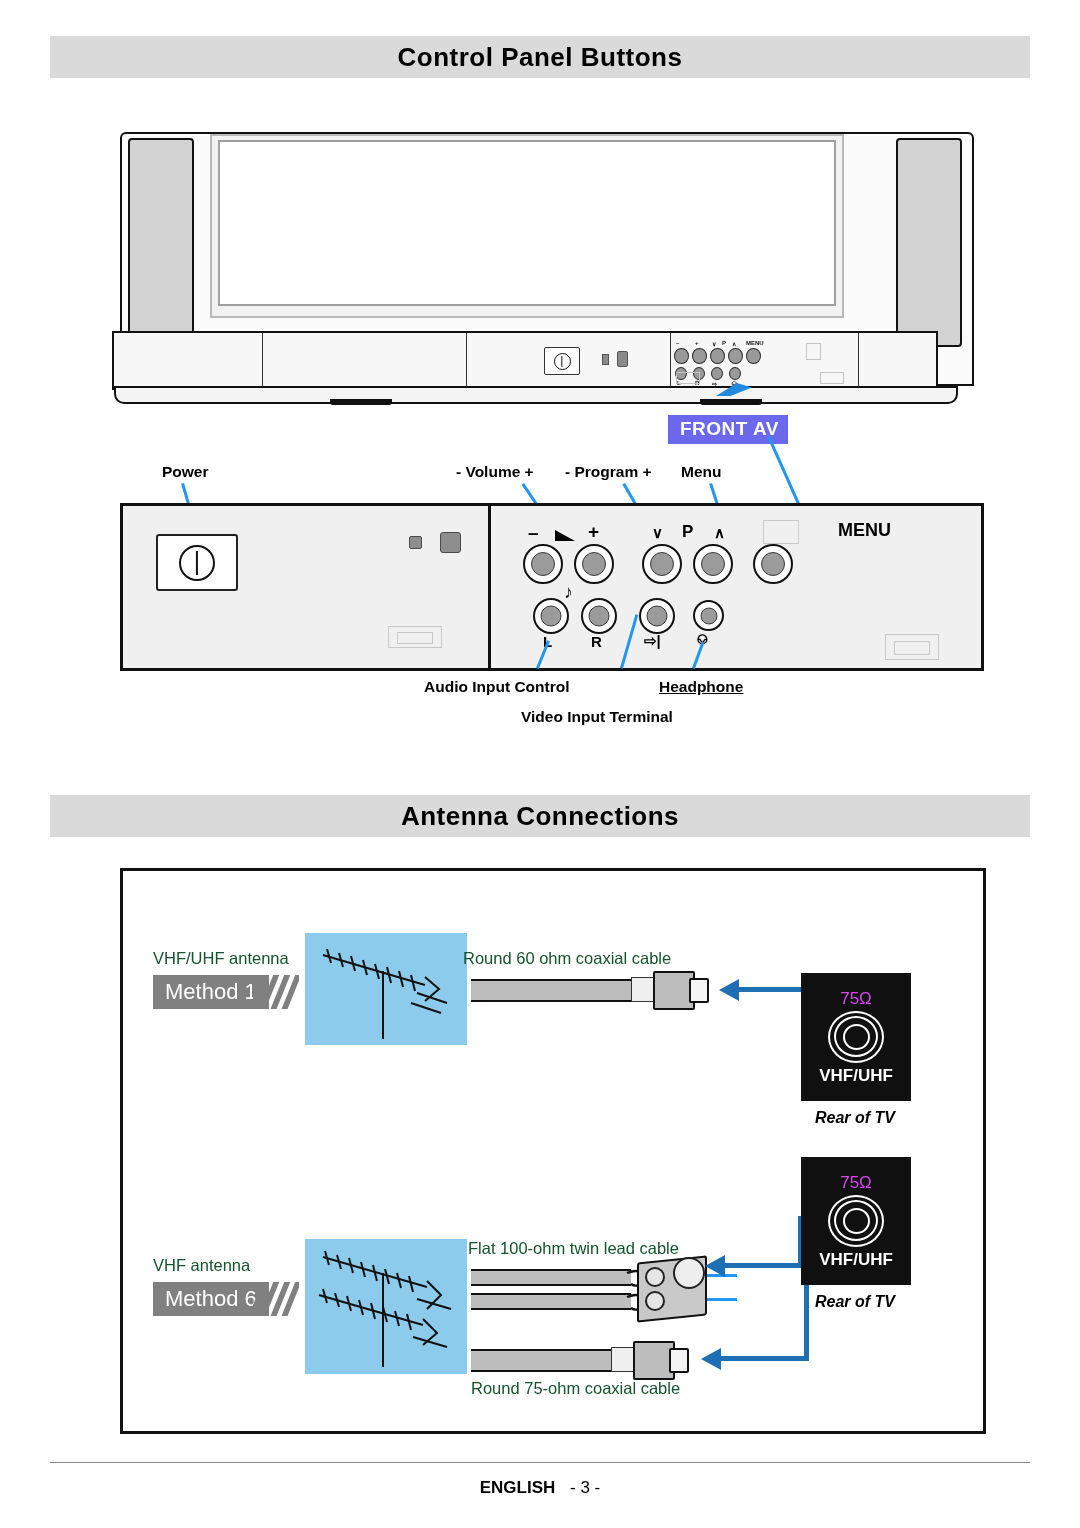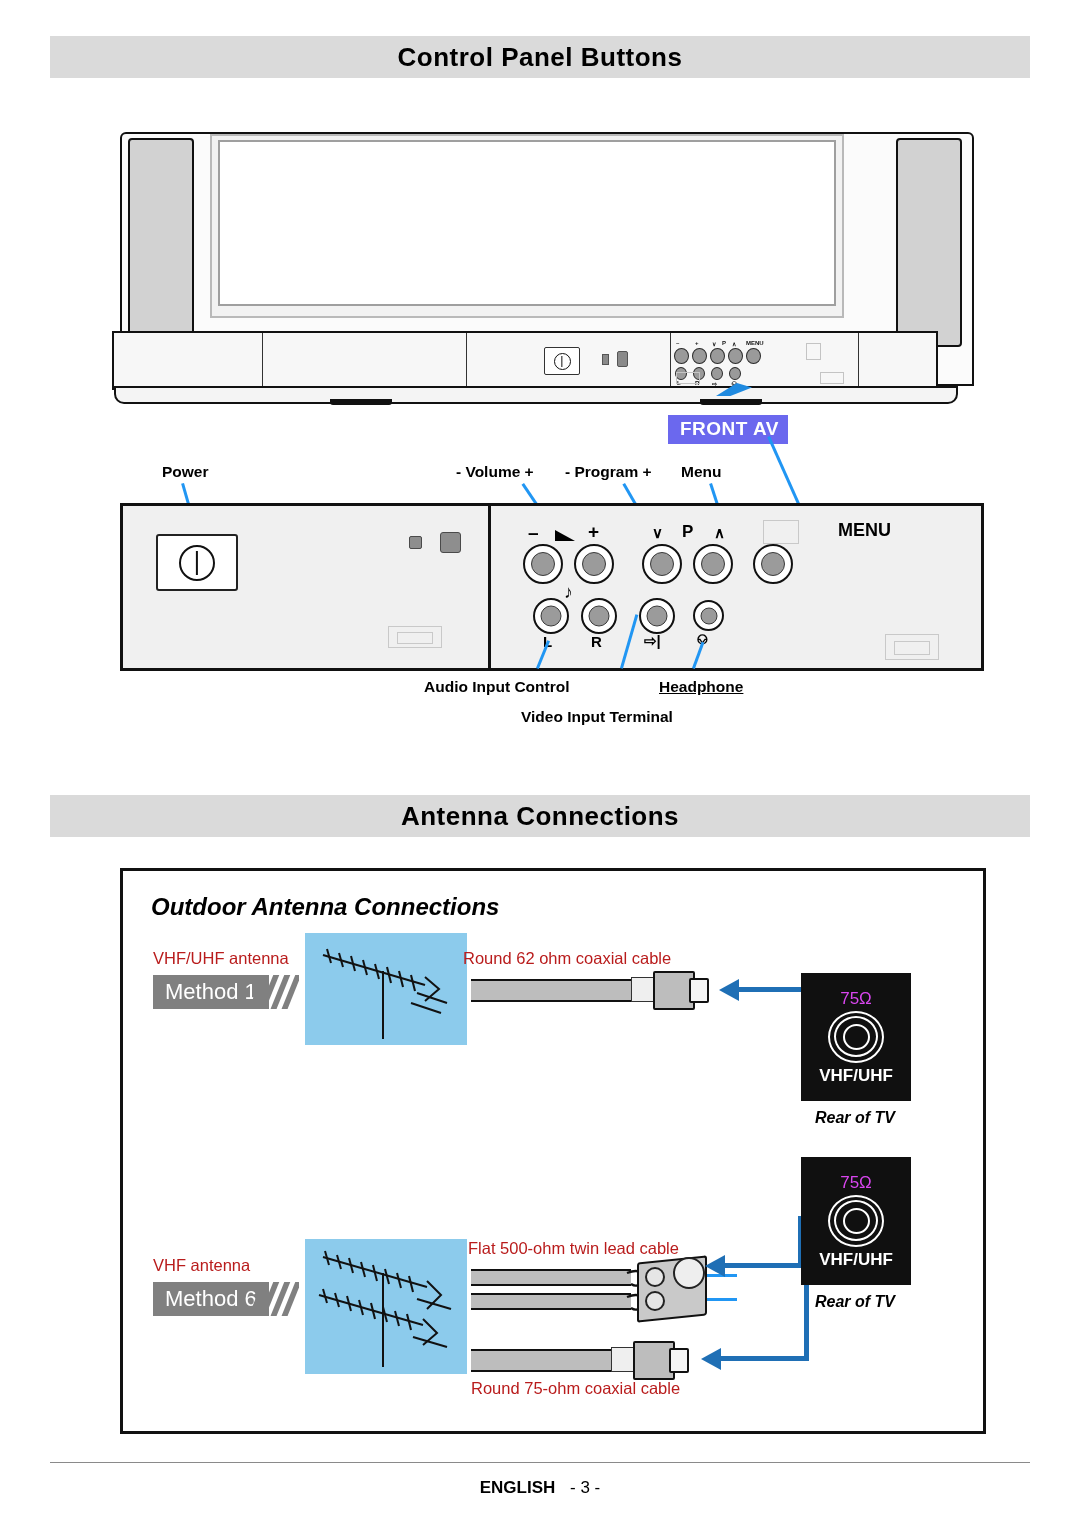--- a/index.html
+++ b/index.html
@@ -67,21 +67,21 @@
   
   .ant-box{position:absolute;left:120px;top:868px;width:860px;height:560px;border:3px solid #111;background:#fff;}
   .ant-title{position:absolute;left:28px;top:22px;font-size:24px;font-weight:bold;font-style:italic;}
 
   .m-badge{position:absolute;height:34px;background:#808080;color:#fff;
            font-size:22px;display:flex;align-items:center;padding:0 12px;}
   .m-slash{position:absolute;width:46px;height:34px;overflow:hidden;}
   .m-slash span{position:absolute;top:-8px;width:6px;height:52px;background:#808080;transform:skewX(-22deg);}
 
   .ant-pic{position:absolute;background:#8ccbec;}
-  .txt{position:absolute;font-size:16.5px;white-space:nowrap;color:#b91c1c;}
+  .txt{position:absolute;font-size:16.5px;white-space:nowrap;color:#14532d;}
 
   .jack{position:absolute;width:110px;height:128px;background:#101010;
         display:flex;flex-direction:column;align-items:center;justify-content:center;}
   .jack .ohm{color:#d946ef;font-size:17px;margin-bottom:2px;}
   .jack .vu{color:#fff;font-size:17px;font-weight:bold;margin-top:3px;}
   .jack-ring{width:52px;height:48px;border:2.6px solid #fff;border-radius:50%;
              position:relative;display:flex;align-items:center;justify-content:center;}
   .jack-ring::before{content:"";position:absolute;width:40px;height:37px;border:2px solid #fff;border-radius:50%;}
   .jack-ring i{width:23px;height:22px;border:2.4px solid #fff;border-radius:50%;display:block;}
   .rear{position:absolute;font-size:16px;font-weight:bold;font-style:italic;white-space:nowrap;}
@@ -246,21 +246,20 @@
 
 <div class="lbl" style="left:424px;top:678px;">Audio Input Control</div>
 <div class="lbl" style="left:659px;top:678px;text-decoration:underline;">Headphone</div>
 <div class="lbl" style="left:521px;top:708px;">Video Input Terminal</div>
 
 <div class="sec-head" style="top:795px;">
   <span>Antenna Connections</span>
 </div>
 
 <div class="ant-box">
-  <div class="ant-title">Outdoor Antenna Connections</div>
 
   <div class="txt" style="left:30px;top:78px;">VHF/UHF antenna</div>
   <div class="m-badge" style="left:30px;top:104px;">Method 1</div>
   <div class="m-slash" style="left:130px;top:104px;">
     <span style="left:2px;"></span>
       <span style="left:13px;"></span>
       <span style="left:24px;"></span>
       <span style="left:35px;"></span>
   </div>
 
@@ -277,21 +276,21 @@
           <line x1="82" y1="34" x2="86" y2="50"></line>
         <line x1="94" y1="38" x2="98" y2="54"></line>
           <line x1="106" y1="42" x2="110" y2="58"></line>
         <path d="M120 44 L134 56 L120 68"></path>
           <line x1="112" y1="60" x2="142" y2="70"></line>
         <line x1="106" y1="70" x2="136" y2="80"></line>
       </g>
     </svg>
   </div>
 
-  <div class="txt" style="left:340px;top:78px;">Round 62 ohm coaxial cable</div>
+  <div class="txt" style="left:340px;top:78px;">Round 60 ohm coaxial cable</div>
 
   <div class="cable" style="left:348px;top:108px;width:172px;height:19px;"></div>
   <div class="knurl" style="left:508px;top:106px;width:26px;height:23px;"></div>
   <div class="conn" style="left:530px;top:100px;width:38px;height:35px;"></div>
   <div class="conn" style="left:566px;top:107px;width:16px;height:21px;background:#f4f4f4;"></div>
 
   <div class="arrow" style="left:614px;top:116px;width:72px;height:5px;"></div>
   <div class="arrow" style="left:681px;top:116px;width:5px;height:52px;"></div>
   <div class="arrow" style="left:681px;top:163px;width:44px;height:5px;"></div>
   <div class="ahead" style="left:596px;top:108px;border-right:20px solid #1f6fb5;border-top:11px solid transparent;border-bottom:11px solid transparent;"></div>
@@ -337,21 +336,21 @@
         <line x1="90" y1="72" x2="94" y2="87"></line>
           <line x1="102" y1="75" x2="106" y2="91"></line>
         <path d="M122 42 L136 56 L122 70"></path>
           <path d="M118 80 L132 94 L118 106"></path>
         <line x1="112" y1="60" x2="146" y2="70"></line>
           <line x1="108" y1="98" x2="142" y2="108"></line>
       </g>
     </svg>
   </div>
 
-  <div class="txt" style="left:345px;top:368px;">Flat 500-ohm twin lead cable</div>
+  <div class="txt" style="left:345px;top:368px;">Flat 100-ohm twin lead cable</div>
 
   <div class="cable" style="left:348px;top:398px;width:160px;height:13px;"></div>
   <div class="cable" style="left:348px;top:422px;width:160px;height:13px;"></div>
   <svg style="position:absolute;left:500px;top:390px;" width="44" height="56">
     <path d="M4 12 q16 -6 14 6 q-2 10 -10 5" stroke="#111" stroke-width="2.4" fill="none"></path>
     <path d="M4 36 q16 -6 14 6 q-2 10 -10 5" stroke="#111" stroke-width="2.4" fill="none"></path>
   </svg>
   <div class="lline" style="left:528px;top:403px;width:86px;height:3px;"></div>
   <div class="lline" style="left:528px;top:427px;width:86px;height:3px;"></div>
 

